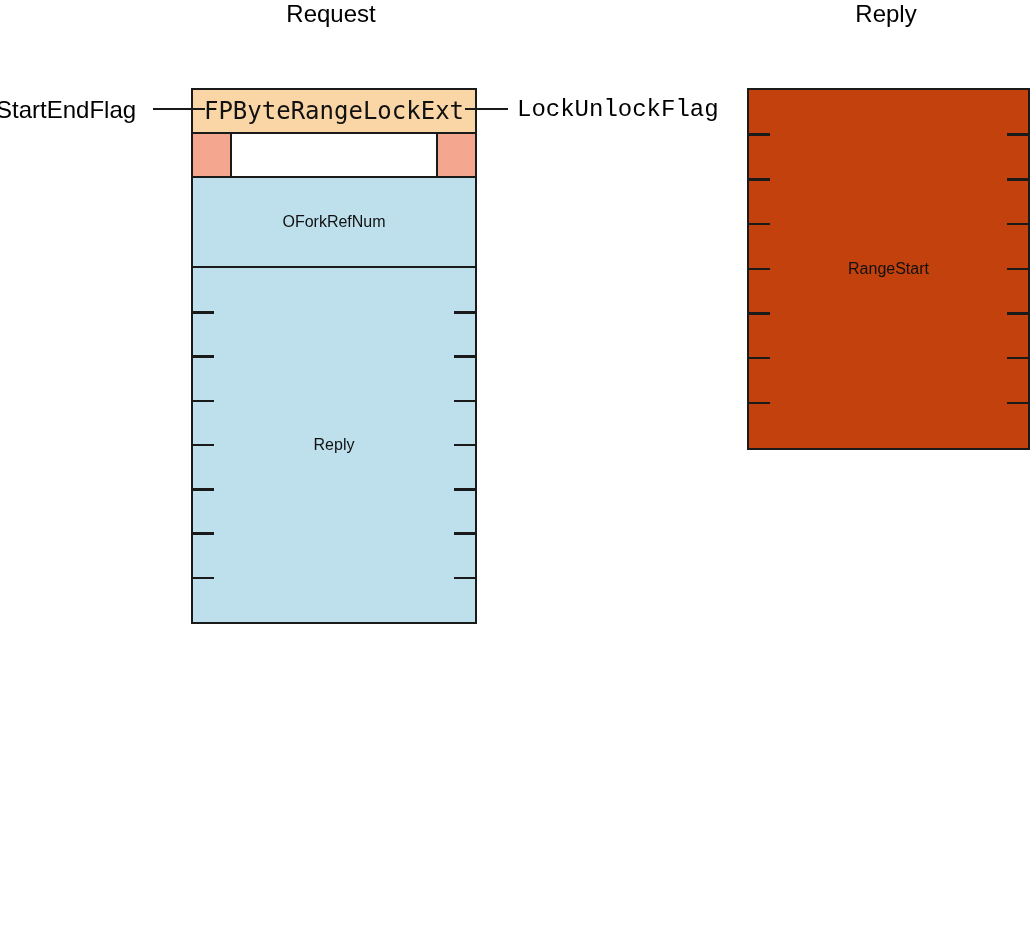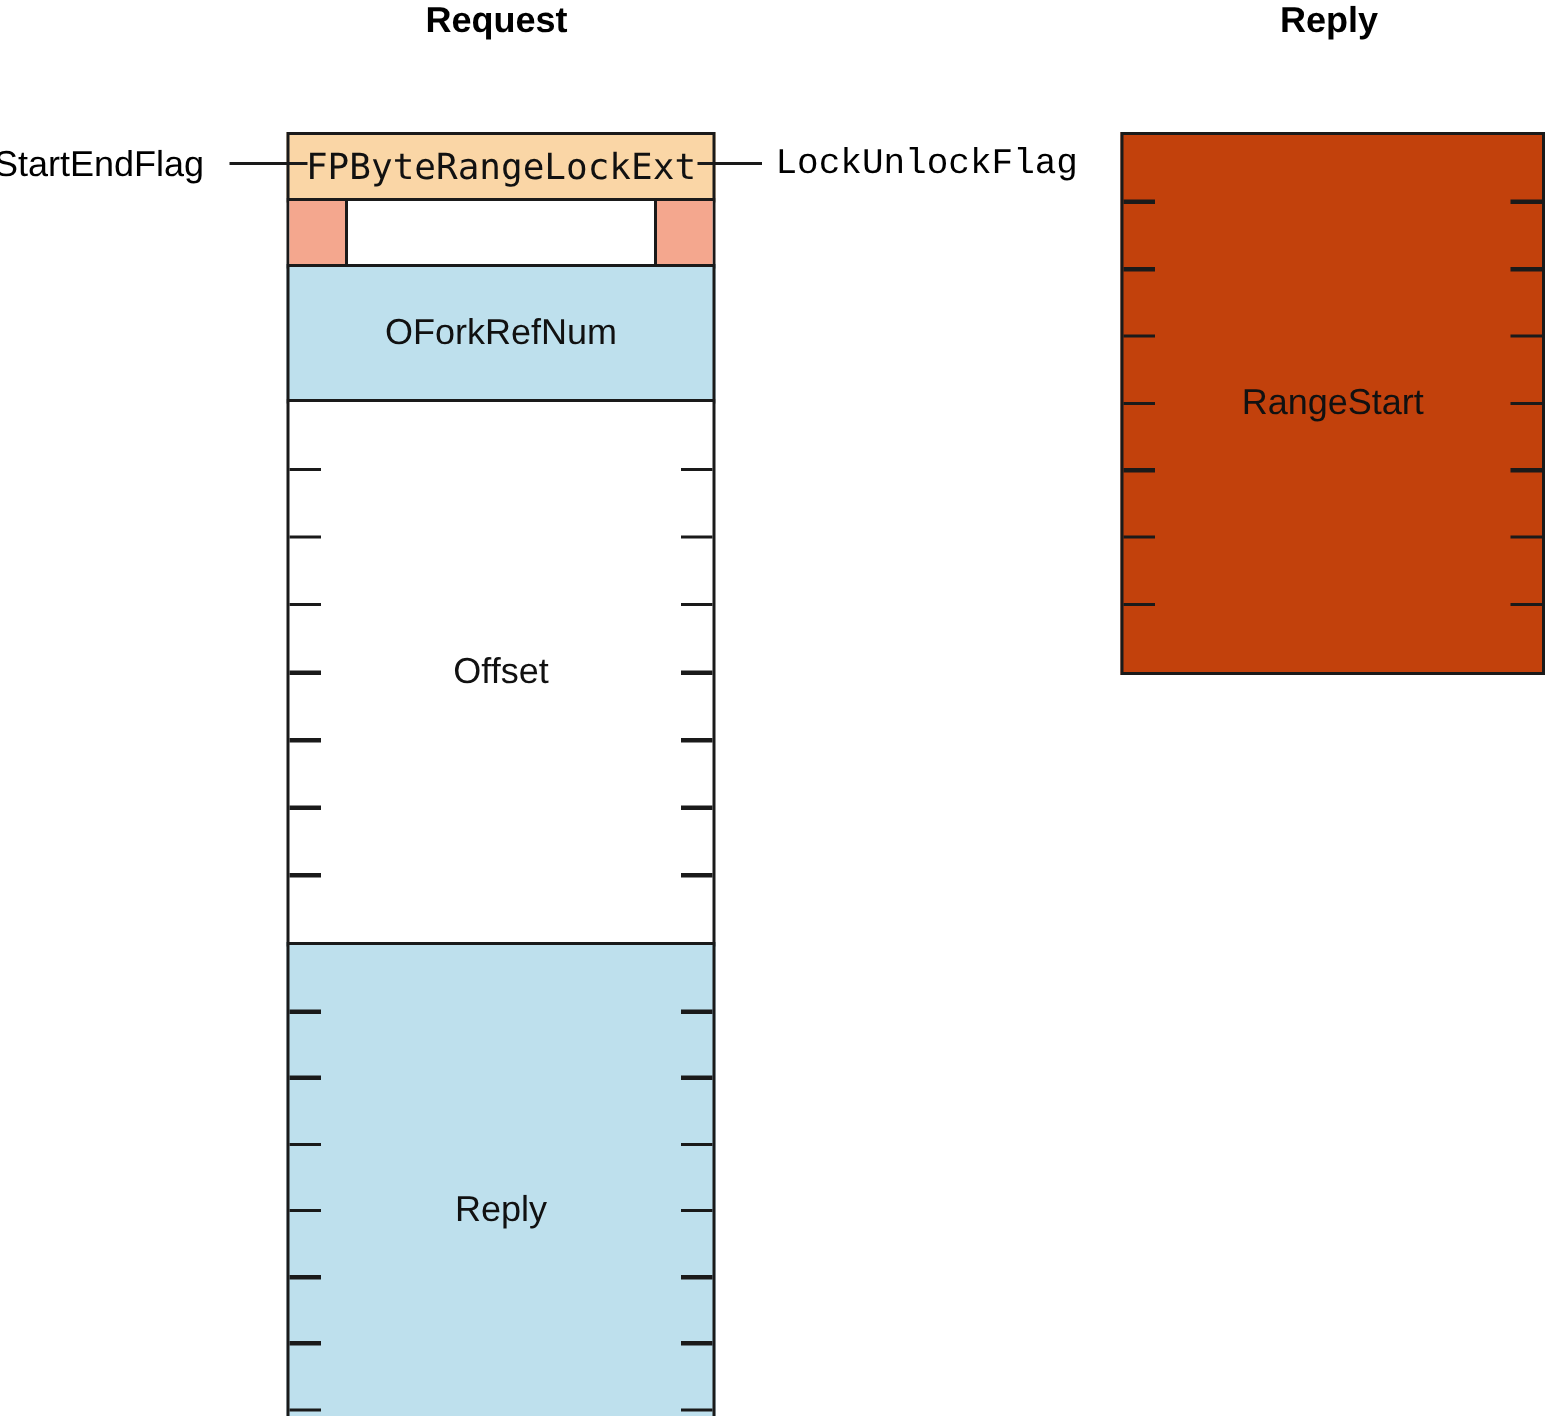--- a/index.html
+++ b/index.html
@@ -11,21 +11,21 @@
     font-family: "Liberation Sans", sans-serif;
     color: #111111;
     overflow: hidden;
   }
   .col-title {
     position: absolute;
     top: 0;
     width: 220px;
     text-align: center;
     font-size: 24px;
-    font-weight: bold;
+    font-weight: normal;
     line-height: 27px;
     color: #000000;
   }
   .request-title { left: 221px; }
   .reply-title   { left: 776px; }
 
   .request-column {
     position: absolute;
     left: 191px;
     top: 43px;
@@ -56,21 +56,21 @@
   .flag-cell {
     position: absolute;
     top: 0;
     bottom: 0;
     width: 37px;
     background: #f4a78e;
   }
   .flag-cell.left  { left: 0;  border-right: 2.5px solid #1a1a1a; }
   .flag-cell.right { right: 0; border-left: 2.5px solid #1a1a1a; }
 
-  .field { font-size: 24px; }
+  .field { font-size: 16px; }
   .field-ofork  { height: 92.5px;  background: #bee0ed; }
   .field-offset { height: 364.5px; background: #ffffff; }
   .field-length { height: 358px;   background: #bee0ed; }
 
   .reply-box {
     position: absolute;
     left: 747px;
     top: 43px;
     width: 283px;
     height: 361.5px;
@@ -132,37 +132,20 @@
 
     <div class="box flag-row">
       <div class="flag-cell left"></div>
       <div class="flag-cell right"></div>
     </div>
 
     <div class="box field field-ofork">
       <span>OForkRefNum</span>
     </div>
 
-    <div class="box field field-offset">
-      <span>Offset</span>
-    <i class="tick left" style="top: calc(12.5% - 1.25px);"></i>
-        <i class="tick right" style="top: calc(12.5% - 1.25px);"></i>
-        <i class="tick left" style="top: calc(25% - 1.25px);"></i>
-        <i class="tick right" style="top: calc(25% - 1.25px);"></i>
-        <i class="tick left" style="top: calc(37.5% - 1.25px);"></i>
-        <i class="tick right" style="top: calc(37.5% - 1.25px);"></i>
-        <i class="tick left" style="top: calc(50% - 1.25px);"></i>
-        <i class="tick right" style="top: calc(50% - 1.25px);"></i>
-        <i class="tick left" style="top: calc(62.5% - 1.25px);"></i>
-        <i class="tick right" style="top: calc(62.5% - 1.25px);"></i>
-        <i class="tick left" style="top: calc(75% - 1.25px);"></i>
-        <i class="tick right" style="top: calc(75% - 1.25px);"></i>
-        <i class="tick left" style="top: calc(87.5% - 1.25px);"></i>
-        <i class="tick right" style="top: calc(87.5% - 1.25px);"></i>
-      </div>
 
     <div class="box field field-length">
       <span>Reply</span>
     <i class="tick left" style="top: calc(12.5% - 1.25px);"></i>
         <i class="tick right" style="top: calc(12.5% - 1.25px);"></i>
         <i class="tick left" style="top: calc(25% - 1.25px);"></i>
         <i class="tick right" style="top: calc(25% - 1.25px);"></i>
         <i class="tick left" style="top: calc(37.5% - 1.25px);"></i>
         <i class="tick right" style="top: calc(37.5% - 1.25px);"></i>
         <i class="tick left" style="top: calc(50% - 1.25px);"></i>

